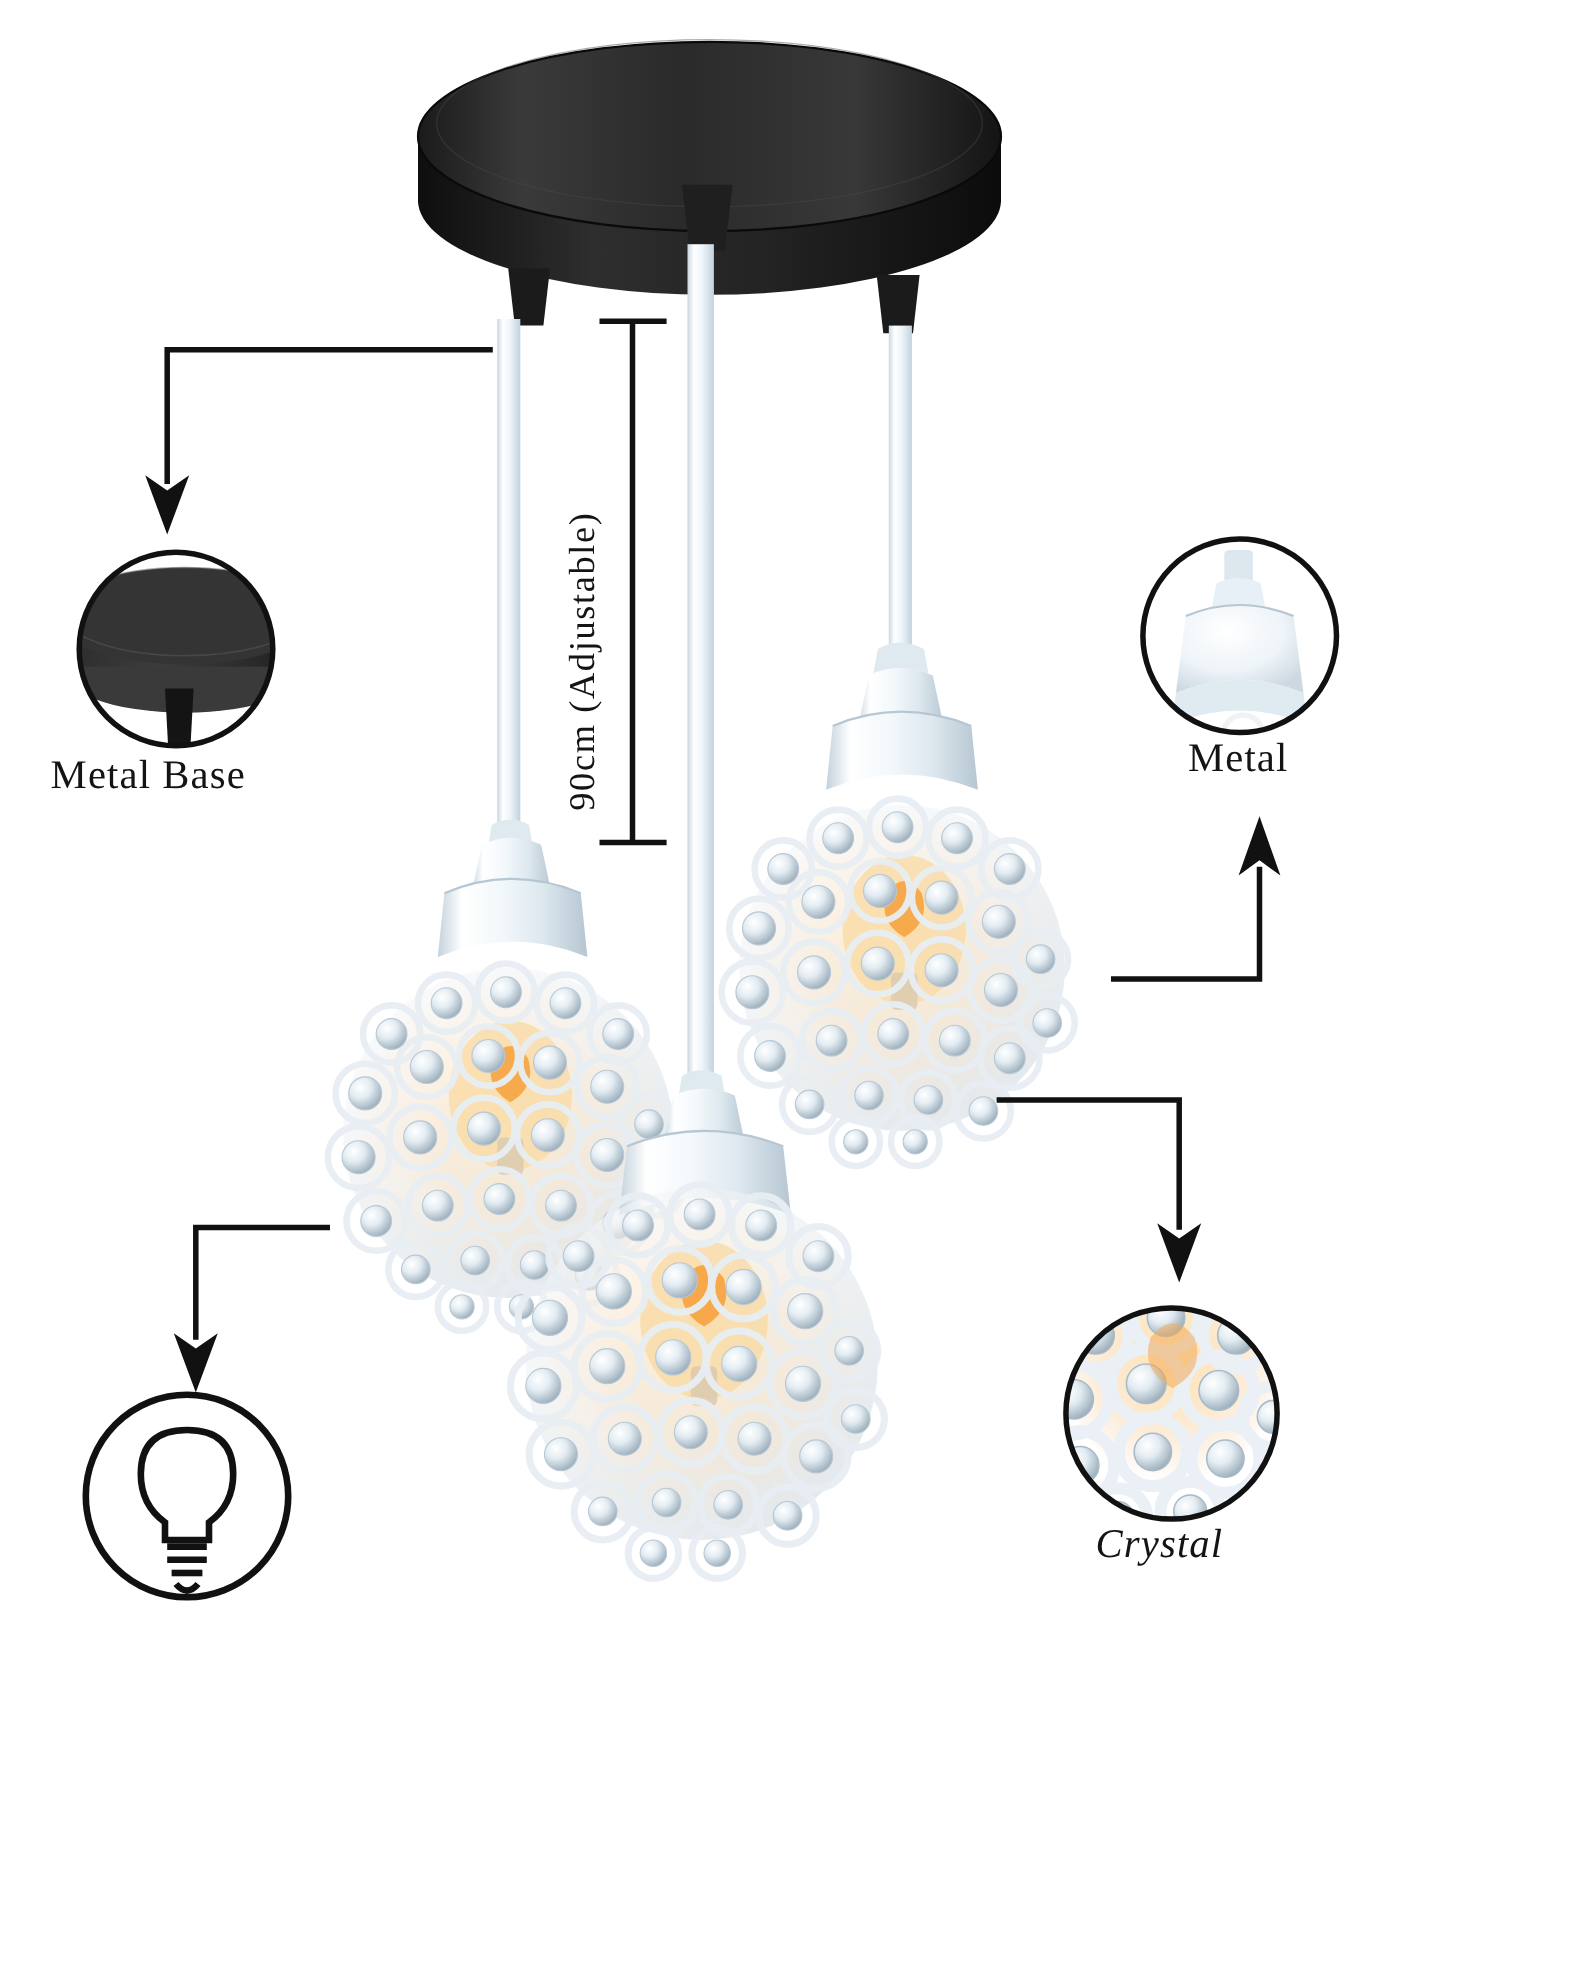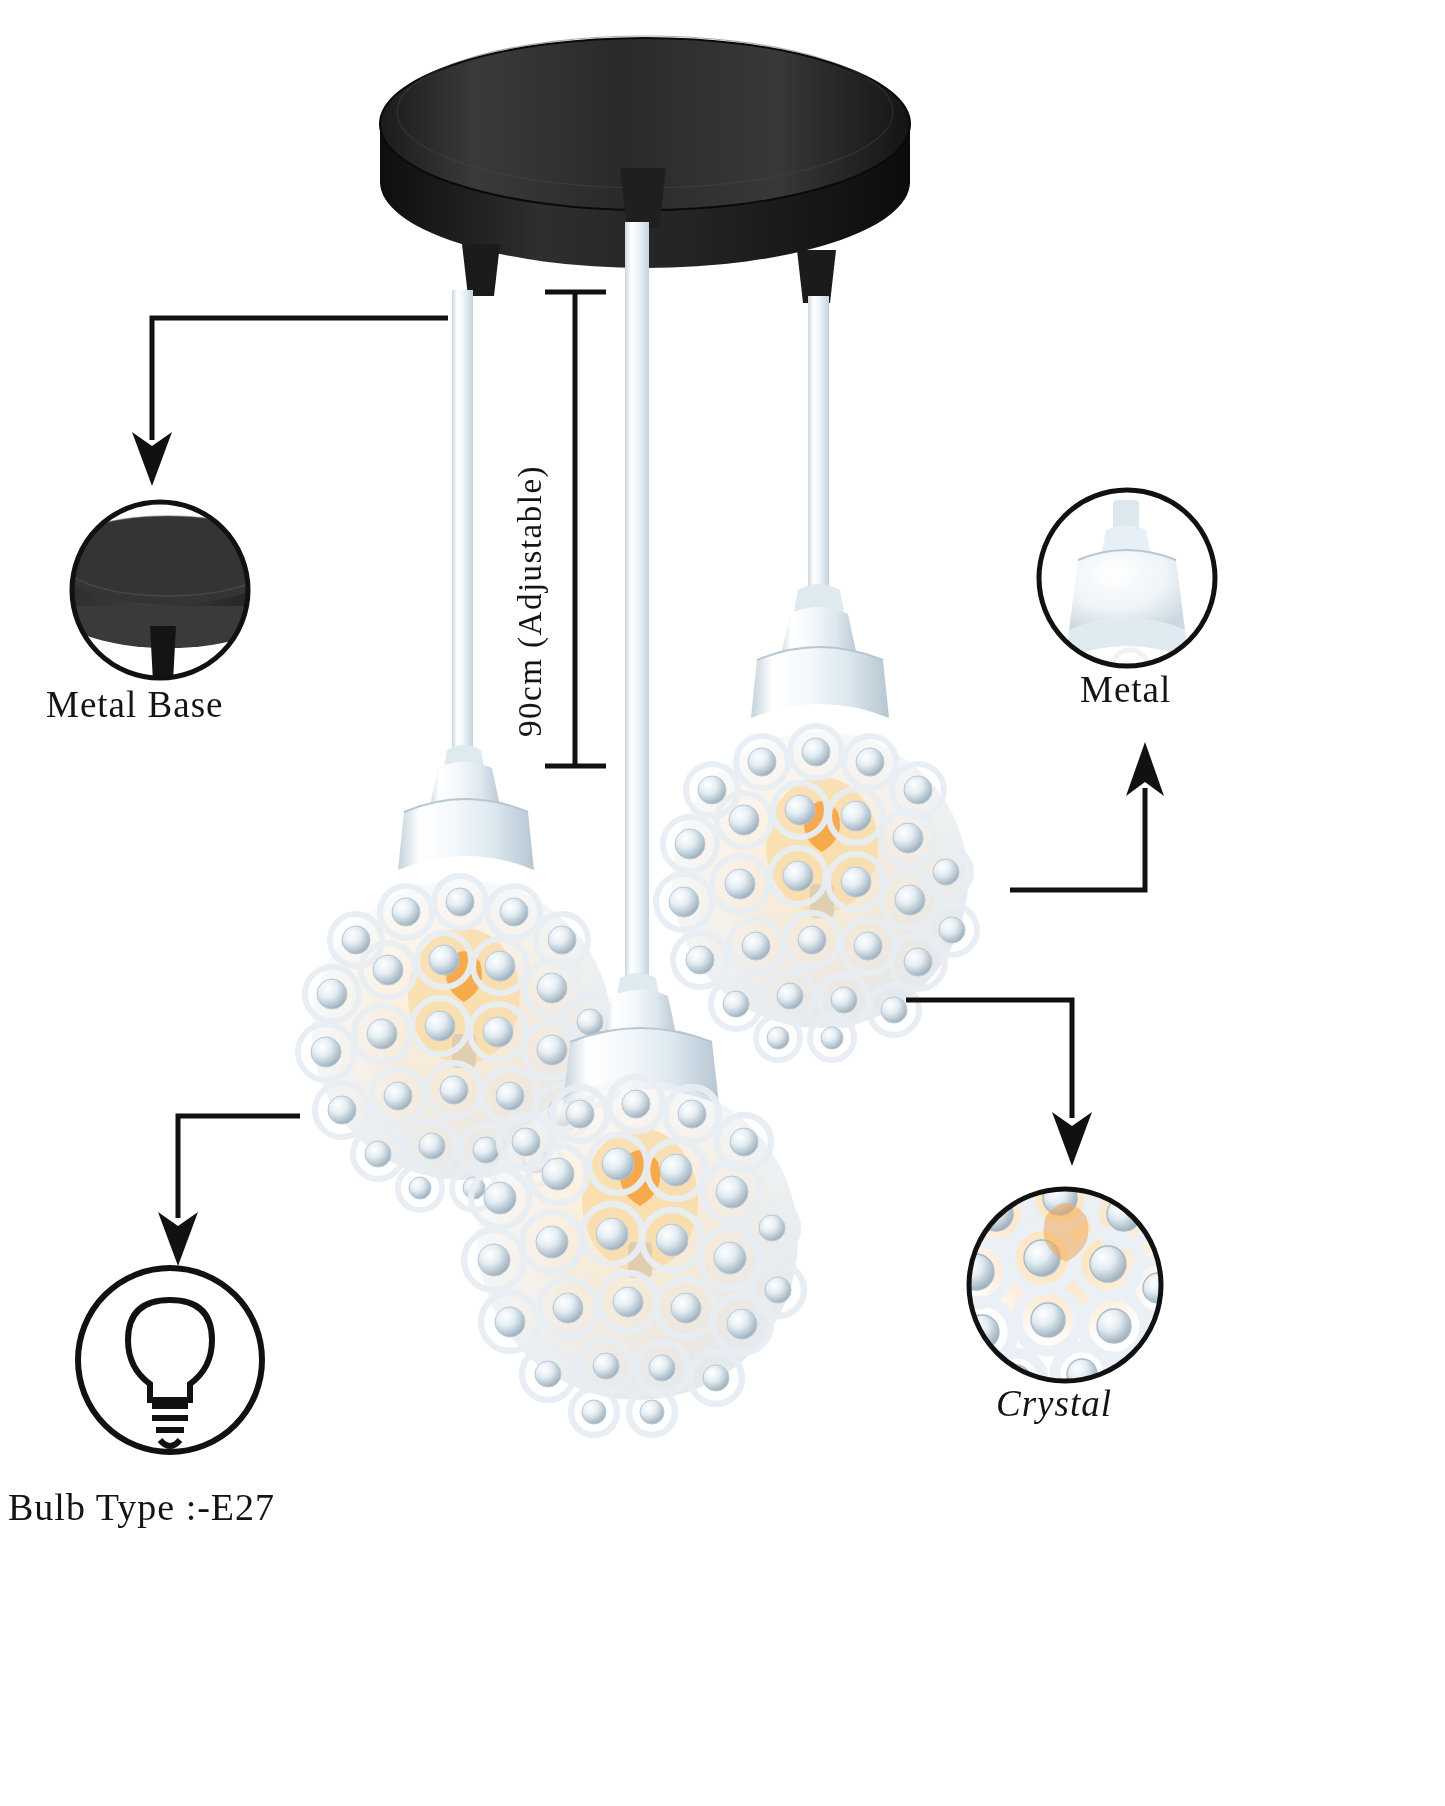--- a/index.html
+++ b/index.html
@@ -498,15 +498,14 @@
   </svg>
 
   <div class="label" id="label-metal-base">Metal Base</div>
 
   <div class="label" id="label-length">90cm (Adjustable)</div>
 
   <div class="label" id="label-metal">Metal</div>
 
   <div class="label" id="label-crystal">Crystal</div>
 
-  <div class="label" id="label-bulb-type">Bulb Type :-E27</div>
 
 </div>
 
 </body></html>

